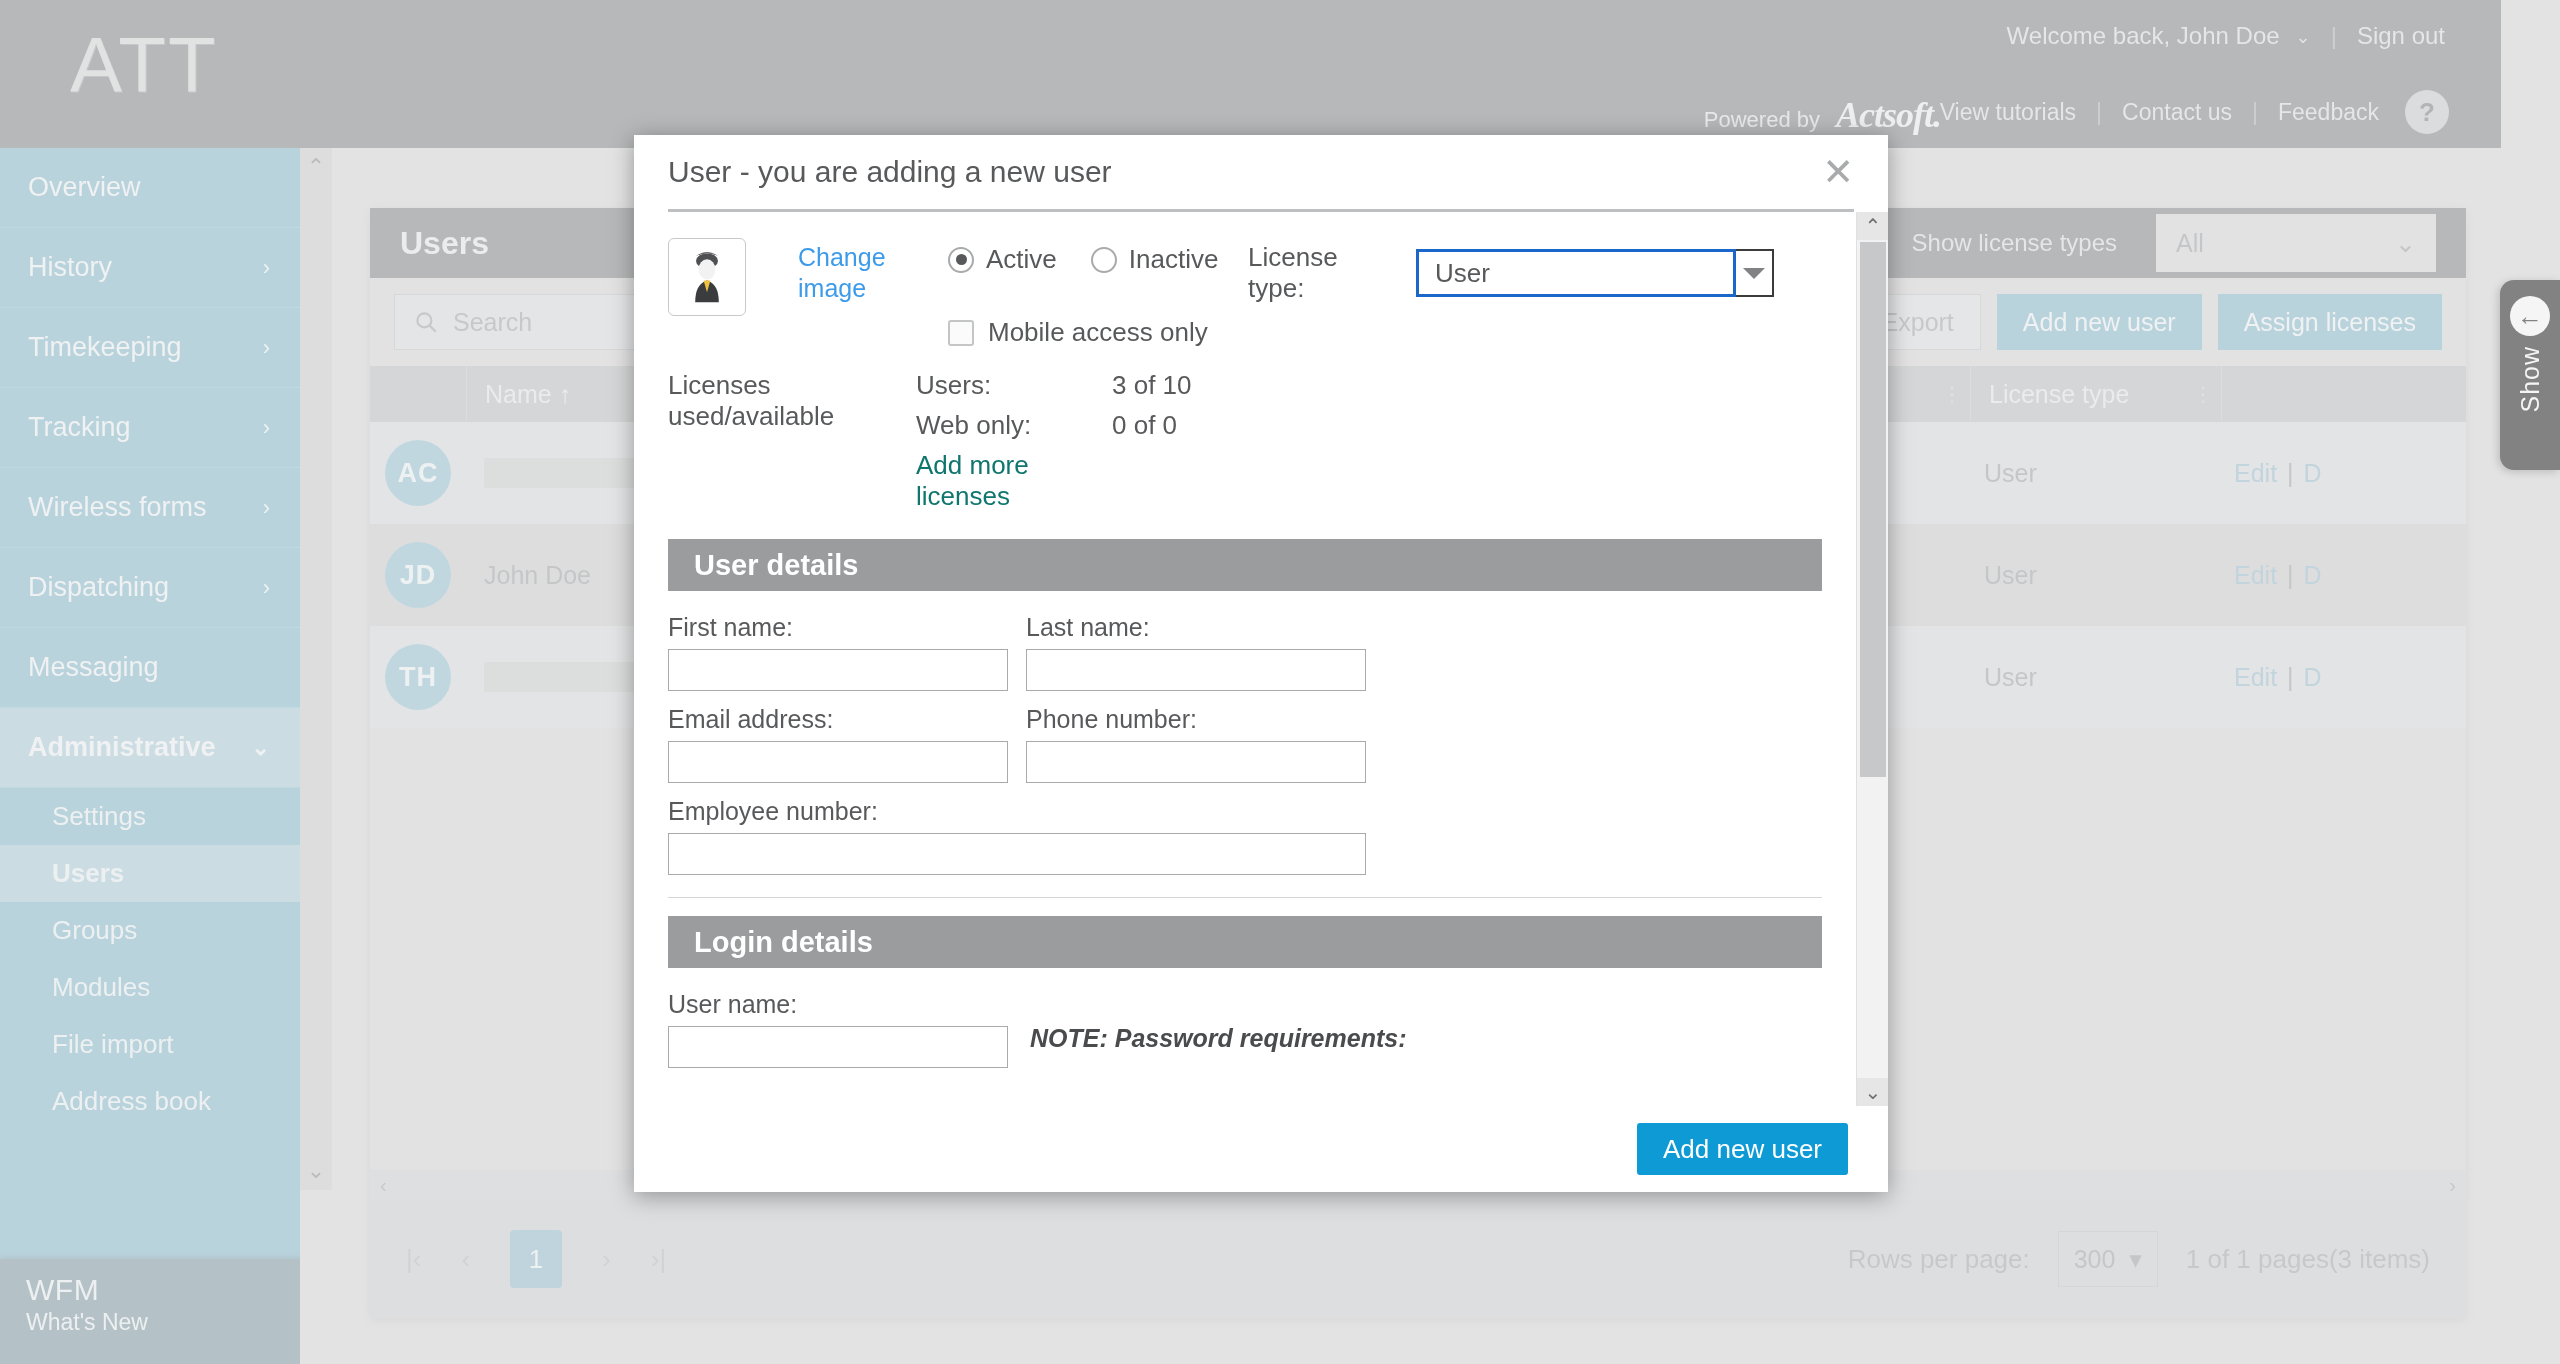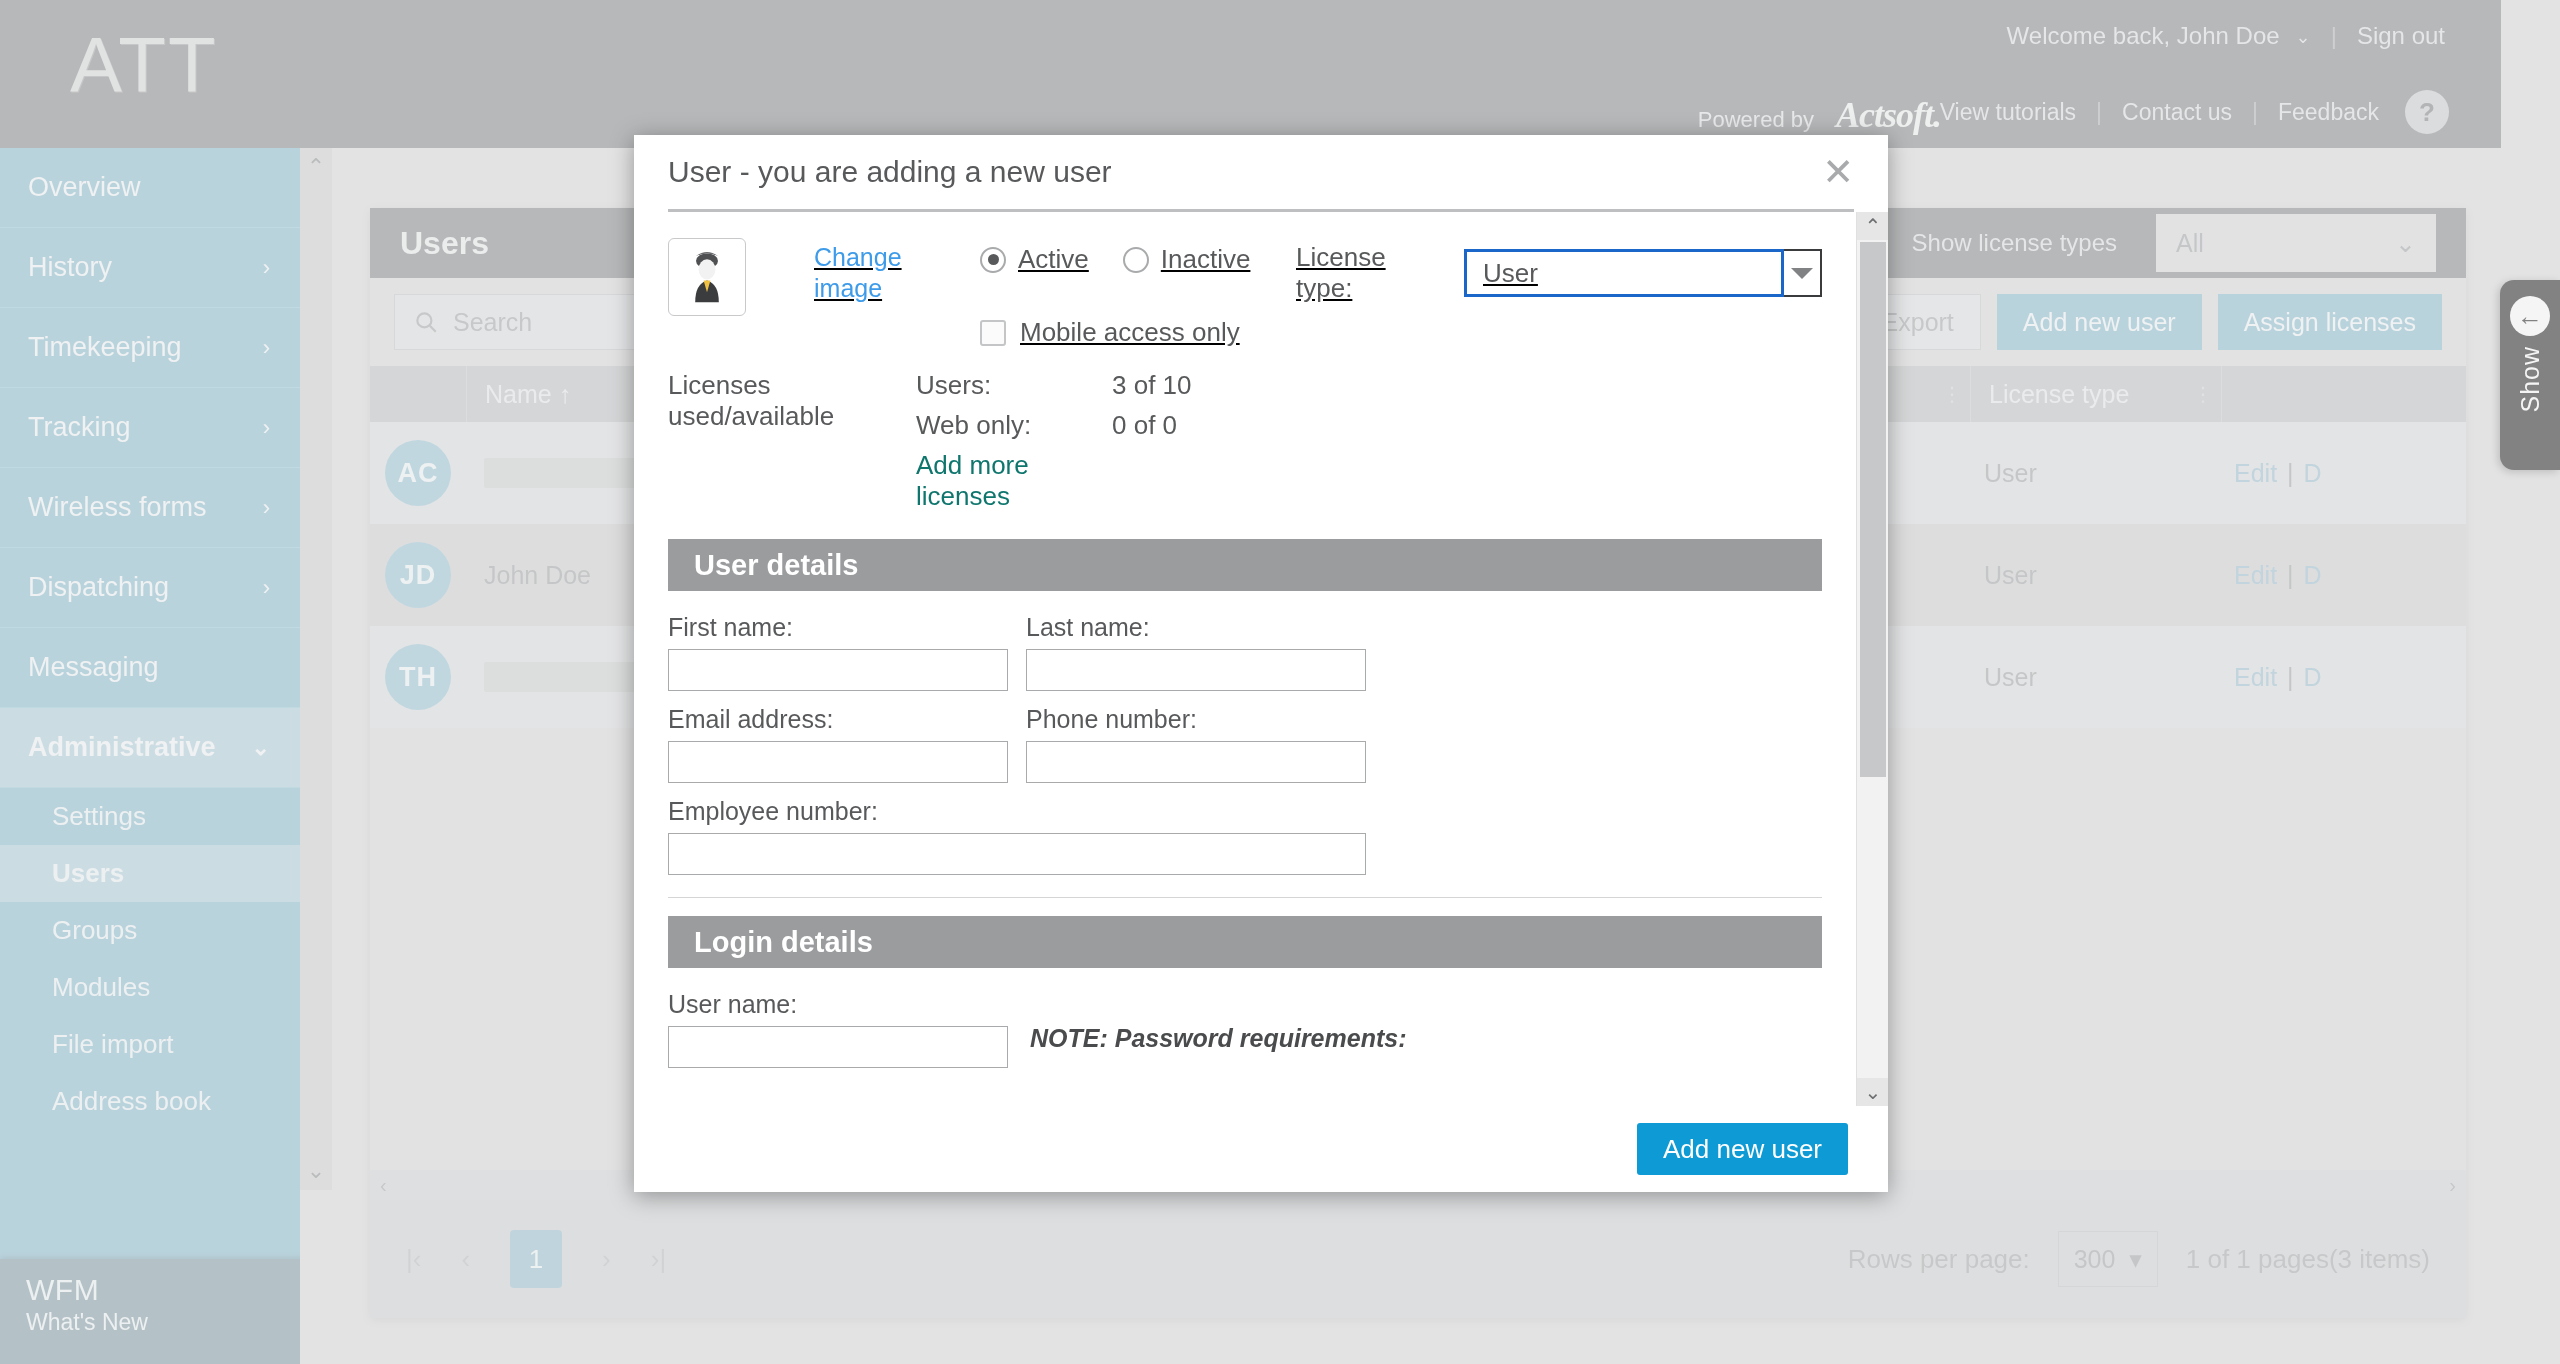--- a/index.html
+++ b/index.html
@@ -37,21 +37,21 @@
   .welcome-row .chev { font-size: 18px; display: inline-block; transform: translateY(1px); }
   .vdiv { color: #a9abad; padding: 0 4px; }
   .util-row {
     position: absolute; right: 52px; top: 90px;
     display: flex; align-items: center; gap: 16px;
     color: #dcdee0; font-size: 23px; white-space: nowrap;
   }
   .powered {
     position: absolute; right: 560px; top: 94px;
     color: #e3e4e6; font-size: 22px; white-space: nowrap;
-    display: flex; align-items: baseline; gap: 22px;
+    display: flex; align-items: baseline; gap: 16px;
   }
   .actsoft {
     font-family: "Liberation Serif", serif;
     font-style: italic; font-weight: 700; font-size: 36px;
     color: #f0f1f2; letter-spacing: -1px;
   }
   .help-circle {
     width: 44px; height: 44px; border-radius: 50%;
     background: #c6c8ca; color: #6d6f71;
     display: flex; align-items: center; justify-content: center;
@@ -231,21 +231,21 @@
   .modal-title { font-size: 30px; color: #58595b; }
   .modal-close { font-size: 38px; color: #a8aaac; line-height: 1; cursor: pointer; }
 
   .modal-body { position: relative; flex: 1; overflow: hidden; }
   .modal-scrollarea {
     position: absolute; left: 0; top: 0; right: 32px; bottom: 0;
     padding: 0 0 0 0;
   }
   .hr { height: 3px; background: #bdbfc1; margin: 12px 34px 0 34px; }
 
-  .top-grid { display: flex; padding: 26px 34px 0 34px; gap: 16px; text-decoration: underline; }
+  .top-grid { display: flex; padding: 26px 34px 0 34px; gap: 0; }
   .img-col { width: 130px; flex: 0 0 130px; }
   .img-frame {
     width: 78px; height: 78px; border: 1px solid #c7c9cb; border-radius: 6px;
     display: flex; align-items: center; justify-content: center;
     background: #fff;
   }
   .change-img { margin-left: 0; color: #3d9be9; font-size: 25px; line-height: 1.25; width: 105px; }
   .status-col { flex: 0 0 300px; padding-top: 6px; }
   .radio-row { display: flex; align-items: center; gap: 34px; }
   .radio { display: flex; align-items: center; gap: 12px; color: #58595b; font-size: 26px; }

